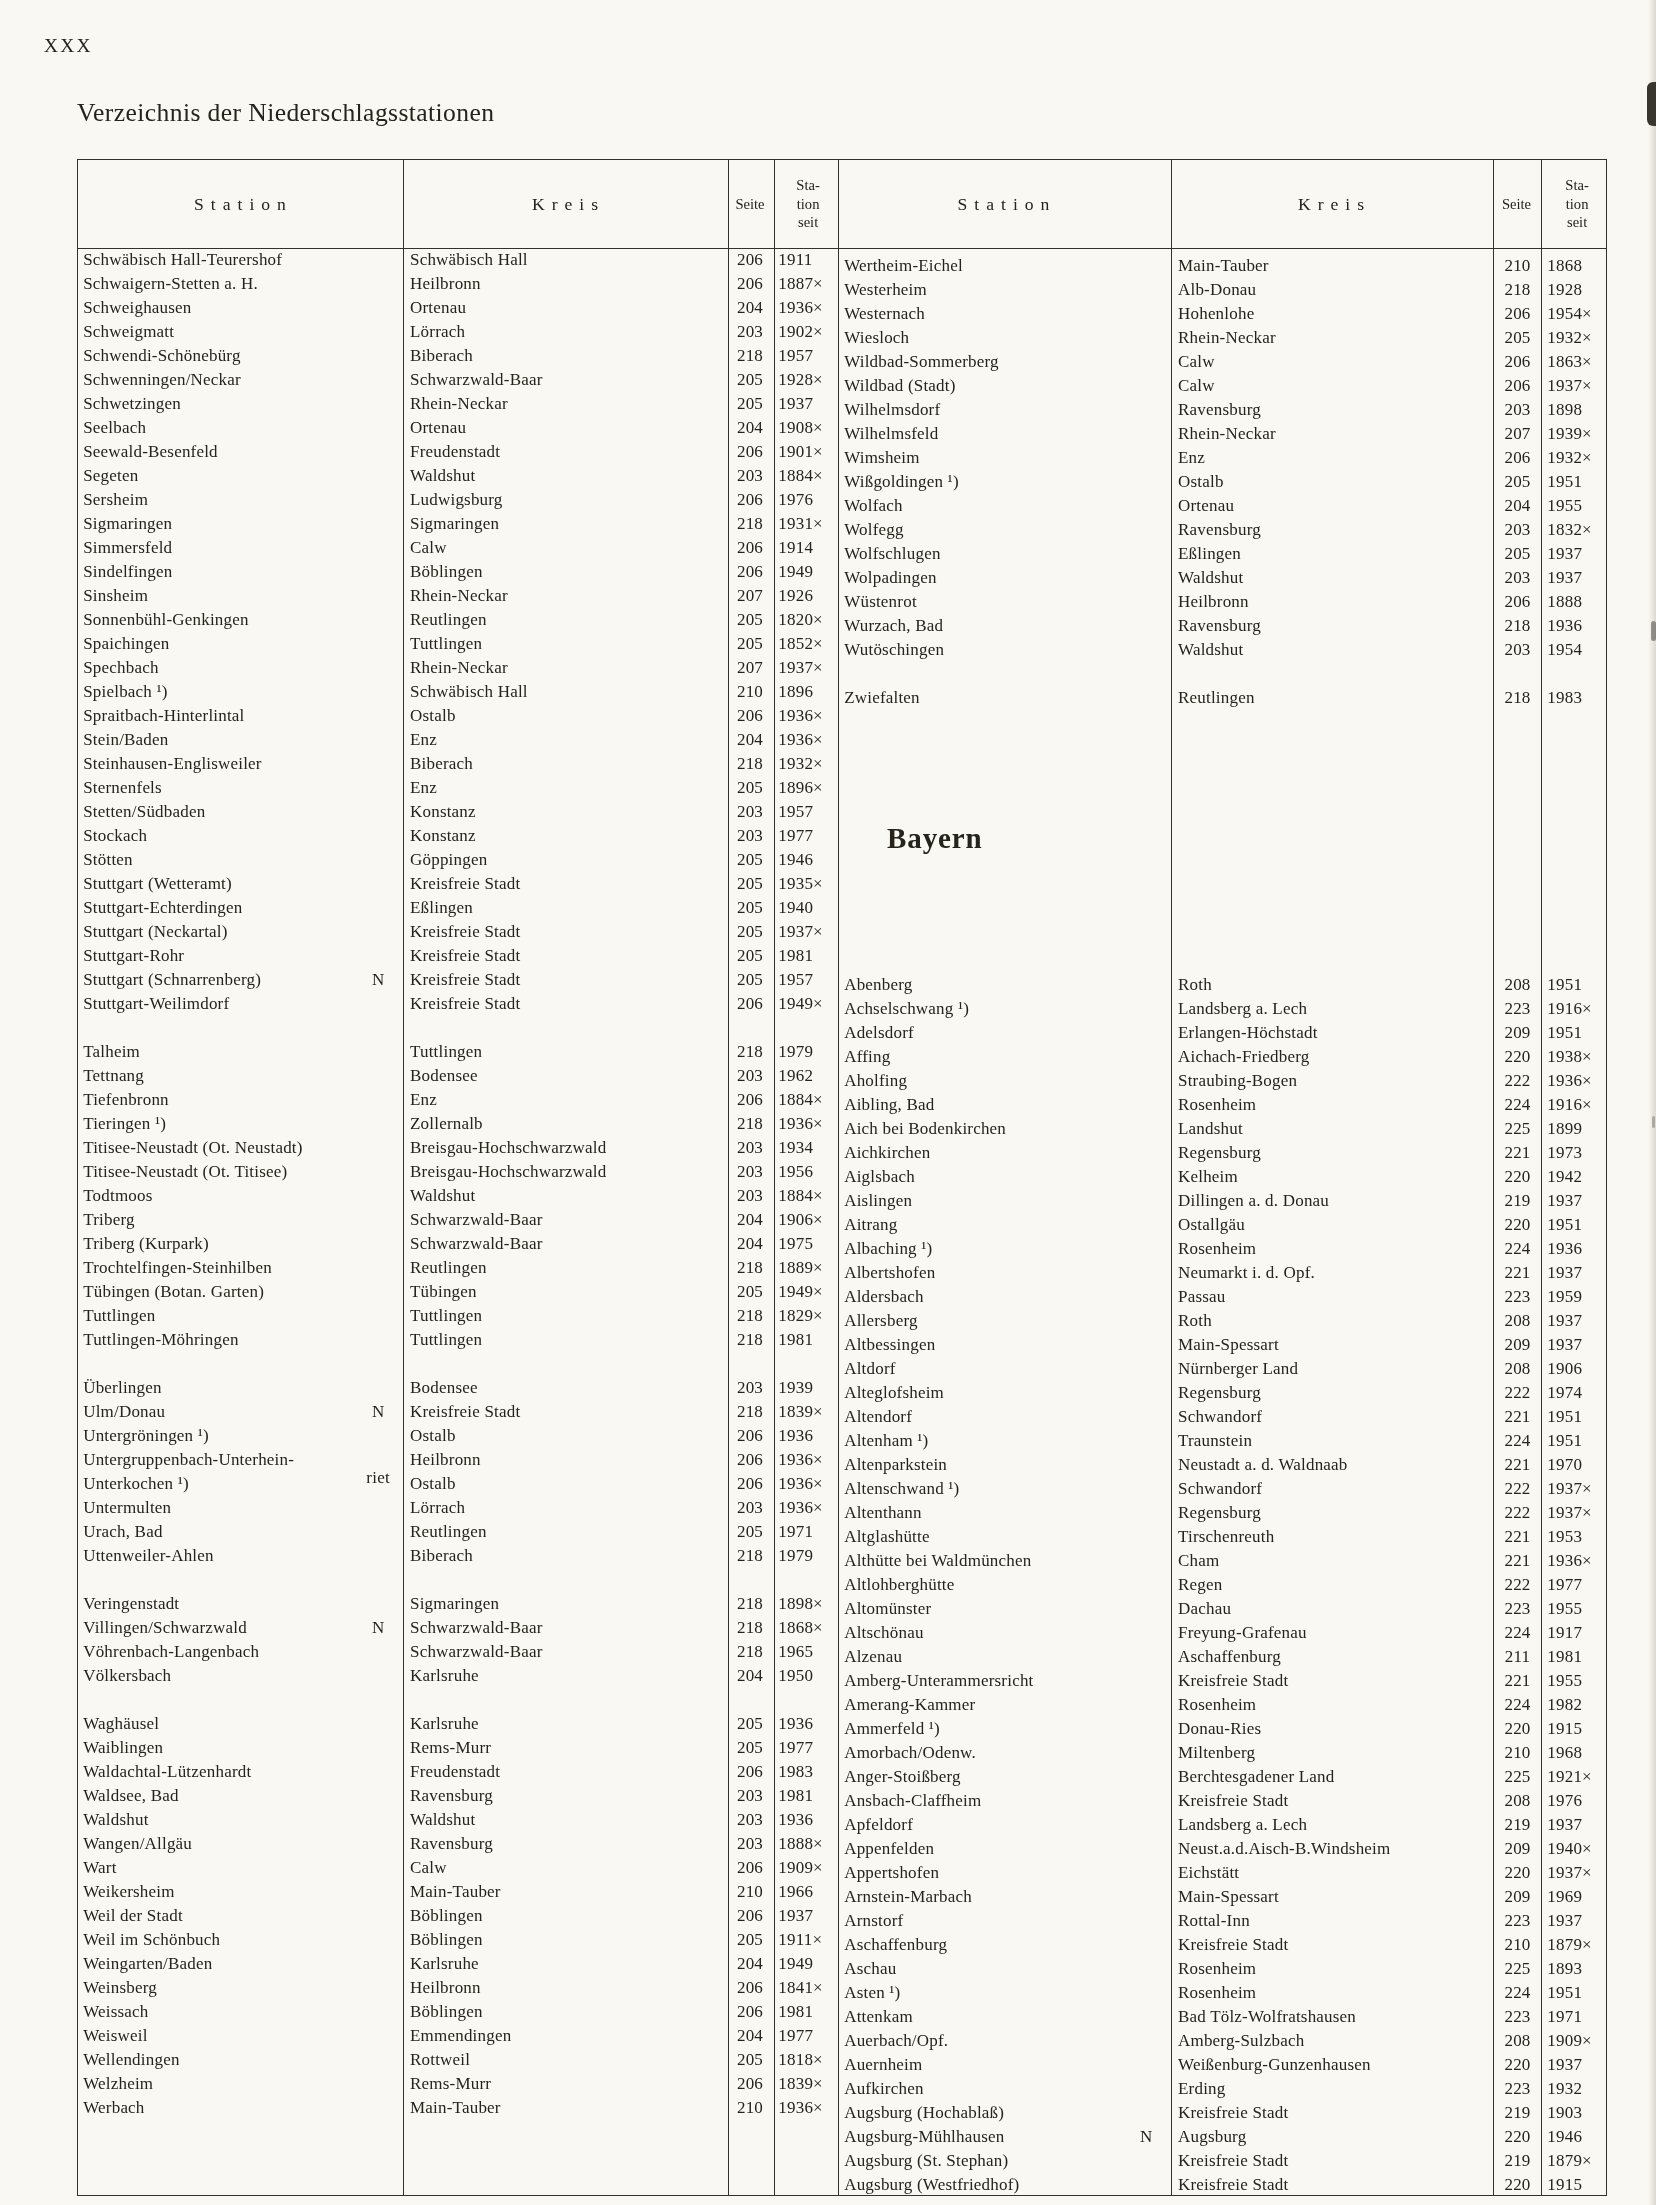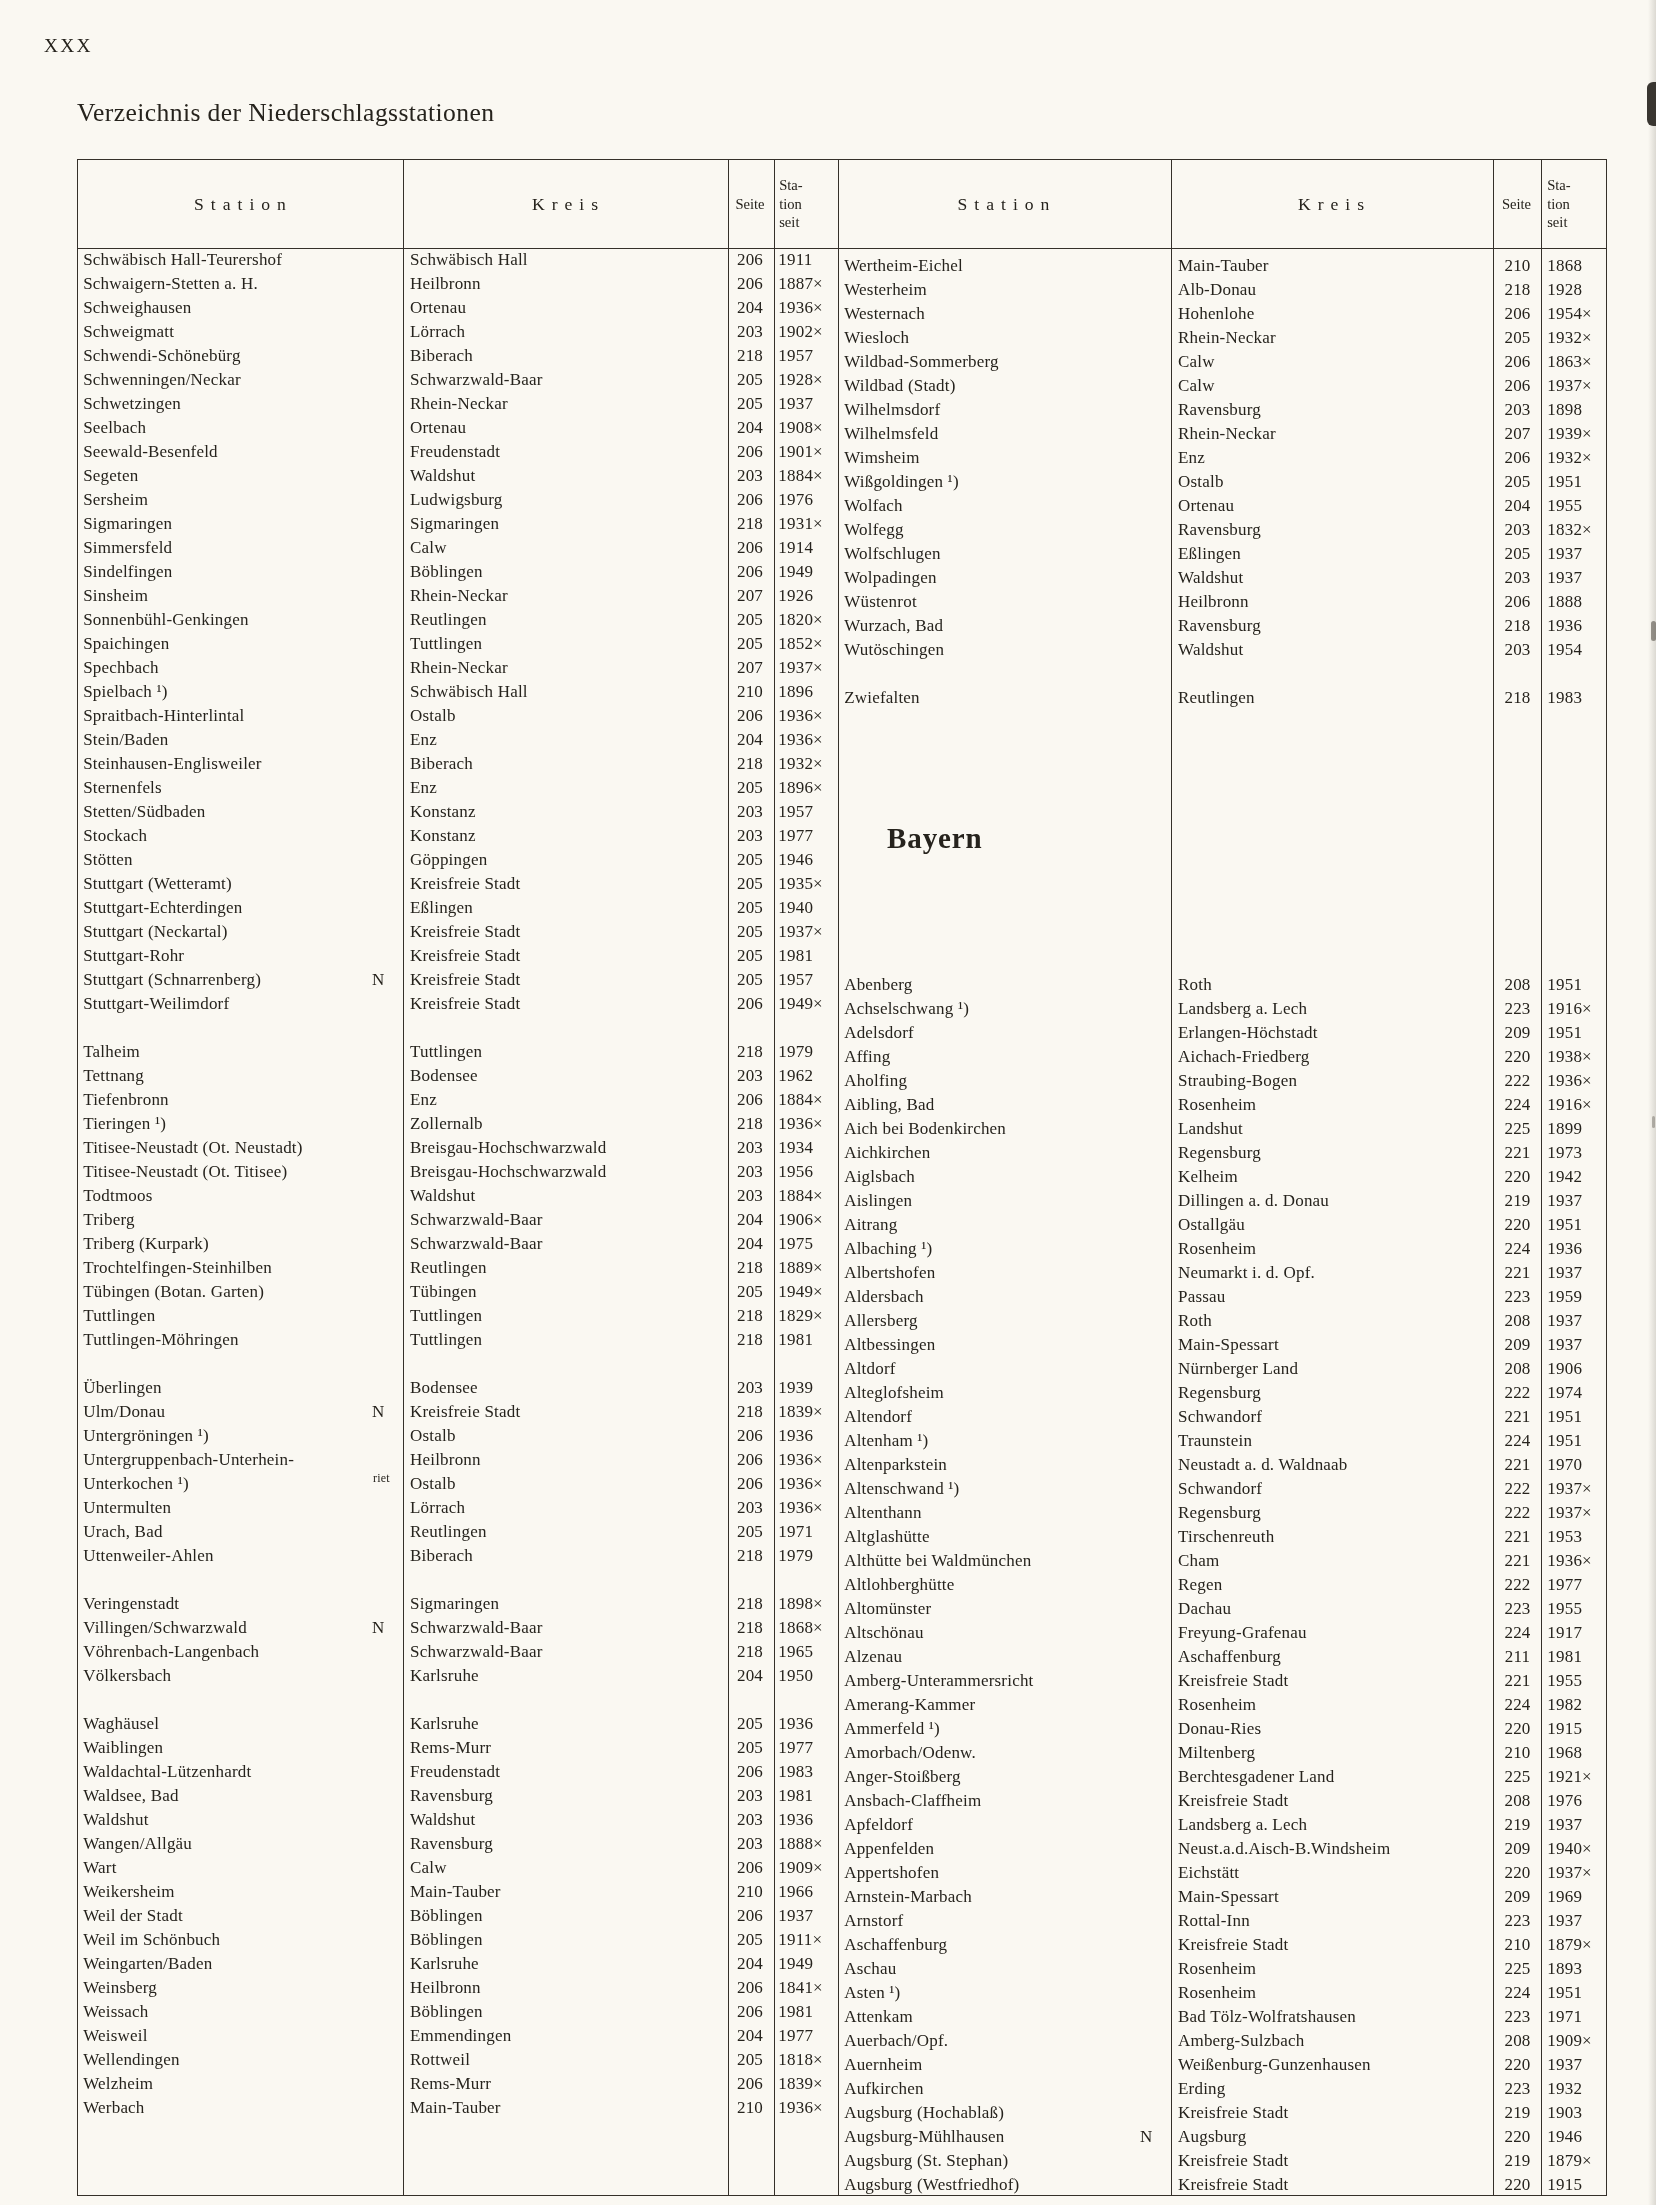--- a/index.html
+++ b/index.html
@@ -23,40 +23,40 @@
   .v0{left:0;} .v1{left:326px;} .v2{left:651px;} .v3{left:697px;} .v4{left:761px;}
   .v5{left:1094px;} .v6{left:1416px;} .v7{left:1464px;} .v8{left:1529px;}
   .hline{position:absolute;left:0;right:0;top:88px;height:1.3px;background:#35302a;}
 
   .thead{position:absolute;left:0;top:0;width:1530px;height:88px;display:grid;
          grid-template-columns:326px 324px 46px 64px 333px 322px 49px 66px;
          align-items:center;}
   .th{text-align:center;font-size:17.6px;white-space:nowrap;}
   .th-sp{letter-spacing:7px;padding-left:7px;}
   .th-seite{font-size:14.6px;}
-  .th-seit{font-size:14.6px;line-height:18.5px;text-align:left;padding-left:6.2px;
+  .th-seit{font-size:14.6px;line-height:18.5px;text-align:center;padding-left:6.2px;
            display:flex;flex-direction:column;justify-content:center;}
 
   .half{position:absolute;top:88px;}
   .half-left{left:0;width:761px;}
   .half-right{left:761px;width:770px;}
 
   .half-left .row{grid-template-columns:326px 324px 46px 64px;}
   .half-right .row{grid-template-columns:333px 322px 49px 66px;}
 
   .row{display:grid;height:24px;line-height:24px;font-size:17px;letter-spacing:0.2px;}
   .rb .row{height:24px;line-height:24px;}
   .gaprow{height:24px;}
   .c{white-space:nowrap;overflow:visible;}
   .c-station{padding-left:6.2px;display:flex;}
   .c-kreis{padding-left:7px;}
   .c-seite{text-align:center;}
   .c-seit{padding-left:5.3px;}
   .nflag{margin-left:auto;margin-right:18.5px;}
-  .cont{margin-left:auto;margin-right:13.2px;font-size:12px;position:relative;top:-6.2px;}
+  .cont{margin-left:auto;margin-right:13.2px;font-size:17px;position:relative;top:-6.2px;}
 
   .section-row{margin-top:13.2px;margin-bottom:13.2px;height:24px;line-height:24px;
                width:761px;text-align:center;font-size:17.6px;white-space:nowrap;}
   .sec-caps{letter-spacing:3.1px;}
 
   .state-heading{margin-top:106px;height:44px;line-height:44px;
                  font-size:29px;font-weight:700;padding-left:49px;letter-spacing:0.9px;}
   .rb{margin-top:113px;}
   .rt{padding-top:6.2px;}
 

